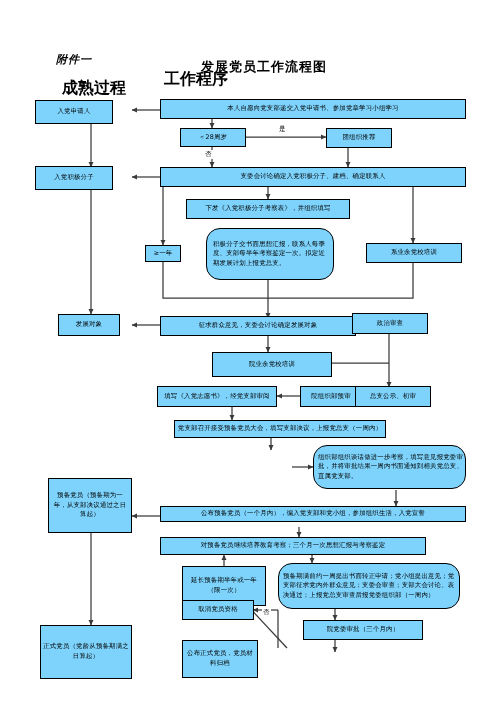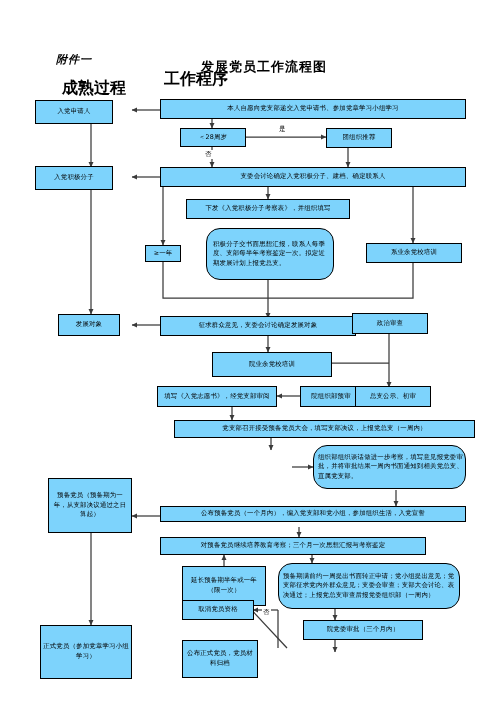--- a/index.html
+++ b/index.html
@@ -140,21 +140,21 @@
 
   <div class="box" style="left:58px;top:314px;width:62px;height:22px;">
     <span>发展对象</span>
   </div>
 
   <div class="box" style="left:48px;top:478px;width:84px;height:55px;">
     <span>预备党员（预备期为一年，从支部决议通过之日算起）</span>
   </div>
 
   <div class="box" style="left:40px;top:625px;width:92px;height:54px;">
-    <span>正式党员（参加党章学习小组学习）</span>
+    <span>正式党员（党龄从预备期满之日算起）</span>
   </div>
 
   <div class="box" style="left:160px;top:99px;width:306px;height:20px;">
     <span>本人自愿向党支部递交入党申请书、参加党章学习小组学习</span>
   </div>
 
   <div class="box" style="left:180px;top:128px;width:66px;height:19px;">
     <span>＜28周岁</span>
   </div>
 
@@ -199,21 +199,21 @@
   </div>
 
   <div class="box" style="left:300px;top:386px;width:62px;height:21px;">
     <span>院组织部预审</span>
   </div>
 
   <div class="box" style="left:355px;top:386px;width:76px;height:21px;">
     <span>总支公示、初审</span>
   </div>
 
-  <div class="box" style="left:174px;top:420px;width:301px;height:18px;">
+  <div class="box" style="left:174px;top:420px;width:212px;height:18px;">
     <span>党支部召开接受预备党员大会，填写支部决议，上报党总支（一周内）</span>
   </div>
 
 
   <div class="box just" style="left:313px;top:445px;width:153px;height:44px;padding-left:4px;">
     <span>组织部组织谈话做进一步考察，填写意见报党委审批，并将审批结果一周内书面通知到相关党总支、直属党支部。</span>
   </div>
 
   <div class="box" style="left:160px;top:506px;width:306px;height:16px;">
     <span>公布预备党员（一个月内），编入党支部和党小组，参加组织生活，入党宣誓</span>

